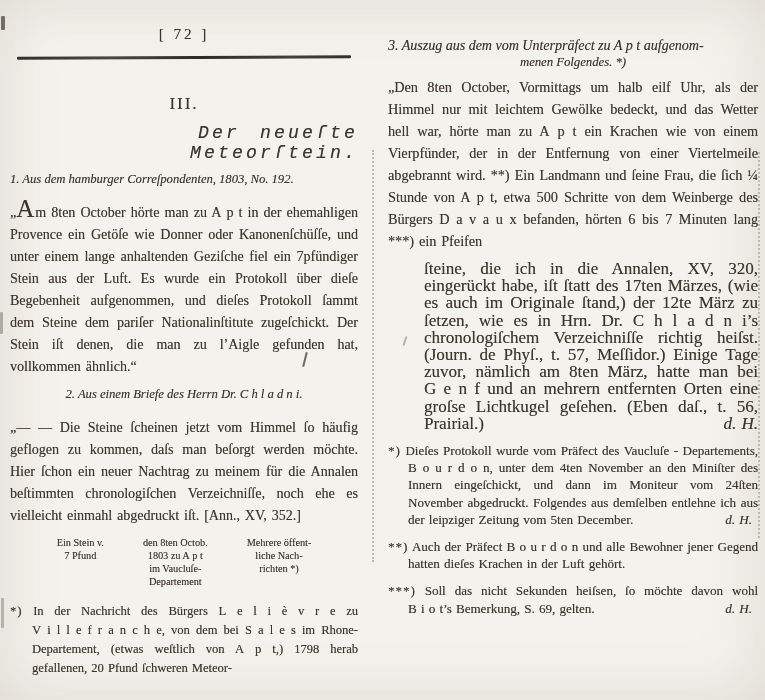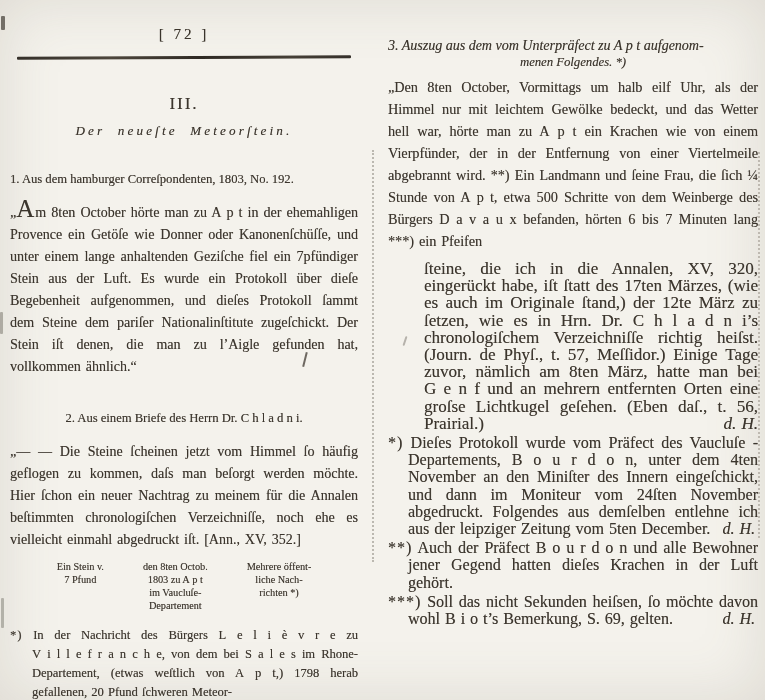--- a/index.html
+++ b/index.html
@@ -14,35 +14,35 @@
   }
   .page{position:absolute;top:16px;text-shadow:0.2px 0.2px 0.5px rgba(66,58,48,.5);}
   #page-left{left:10px;width:348px;padding-top:10px;}
   #page-right{left:388px;width:370px;padding-top:8px;}
 
   .pagenum{text-align:center;font-size:15px;letter-spacing:3px;color:#3a342c;}
   .rule{margin:13px auto 0 auto;width:334px;height:3px;border-radius:1px;
         background:linear-gradient(90deg,#35302a,#4d463c 28%,#2f2a24 55%,#453f36 82%,#35302a);
         transform:rotate(-0.25deg);}
   .chapter-numeral{margin-top:35px;text-align:center;font-size:17px;letter-spacing:2px;}
-  .chapter-title{margin-top:9px;text-align:center;font-style:italic;font-size:13px;letter-spacing:3.2px;word-spacing:6px;}
-  .sec-head{margin-top:32px;font-size:12.6px;line-height:16px;}
+  .chapter-title{margin-top:9px;text-align:right;font-style:italic;font-size:18px;letter-spacing:3.2px;word-spacing:6px;font-family:Liberation Mono, monospace;}
+  .sec-head{margin-top:8px;font-style:italic;font-size:12.6px;line-height:16px;}
   .sec-head.center{text-align:center;}
   .body-par{margin-top:15px;font-size:14px;line-height:22px;text-align:justify;word-spacing:1.4px;}
   #page-right .body-par{font-size:14.2px;}
   .qopen{font-size:14px;}
   .dropcap{font-size:25px;line-height:0;letter-spacing:1px;}
 
   .entry-row{margin-top:9px;display:flex;justify-content:center;gap:39px;
              font-size:10.2px;line-height:13px;text-align:center;}
   .entry-cell{white-space:pre-line;}
 
   .footnote{font-size:12.5px;line-height:19px;text-align:justify;word-spacing:1px;
             padding-left:22px;text-indent:-22px;margin-top:14px;}
-  #page-right .footnote{font-size:16px;line-height:17.2px;margin-top:2px;padding-left:20px;text-indent:-20px;}
+  #page-right .footnote{font-size:13px;line-height:17.2px;margin-top:10px;padding-left:20px;text-indent:-20px;}
   .fn-marker{letter-spacing:1px;}
 
   .cont-note{margin-top:8px;margin-left:36px;font-size:17px;line-height:17.2px;
              text-align:justify;word-spacing:1px;}
   .attr{float:right;font-style:italic;margin-left:14px;}
 
   .h3line1{margin-top:14px;font-style:italic;font-size:14px;line-height:16px;}
   .h3line2{text-align:center;font-style:italic;font-size:12.7px;line-height:16px;}
   #page-right .body-par{margin-top:6px;}
 

